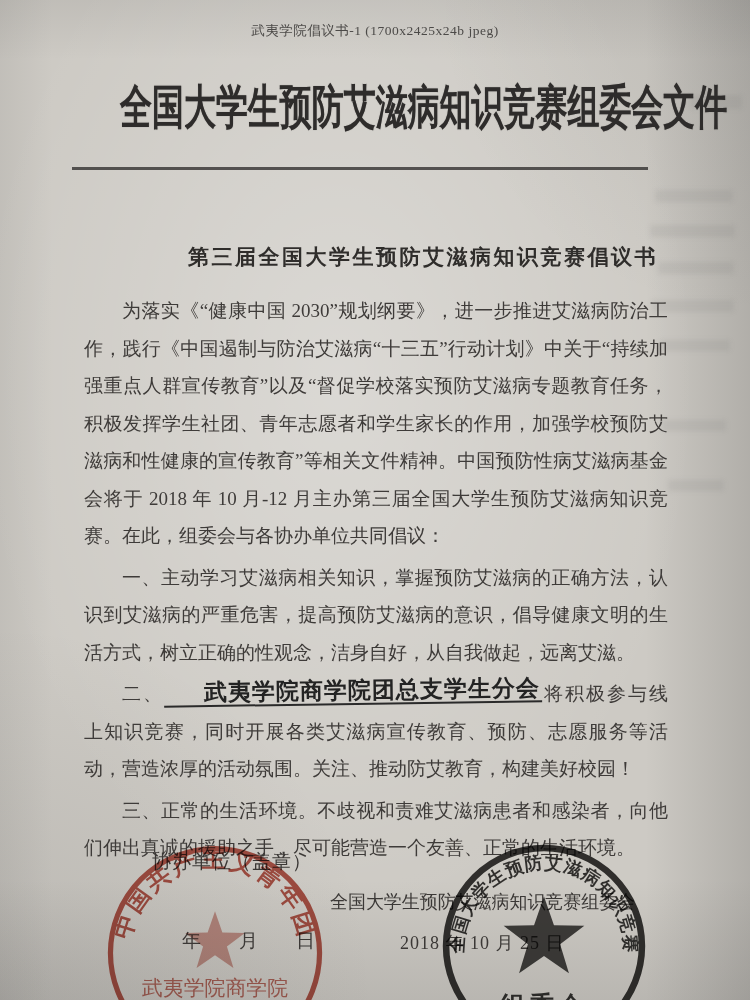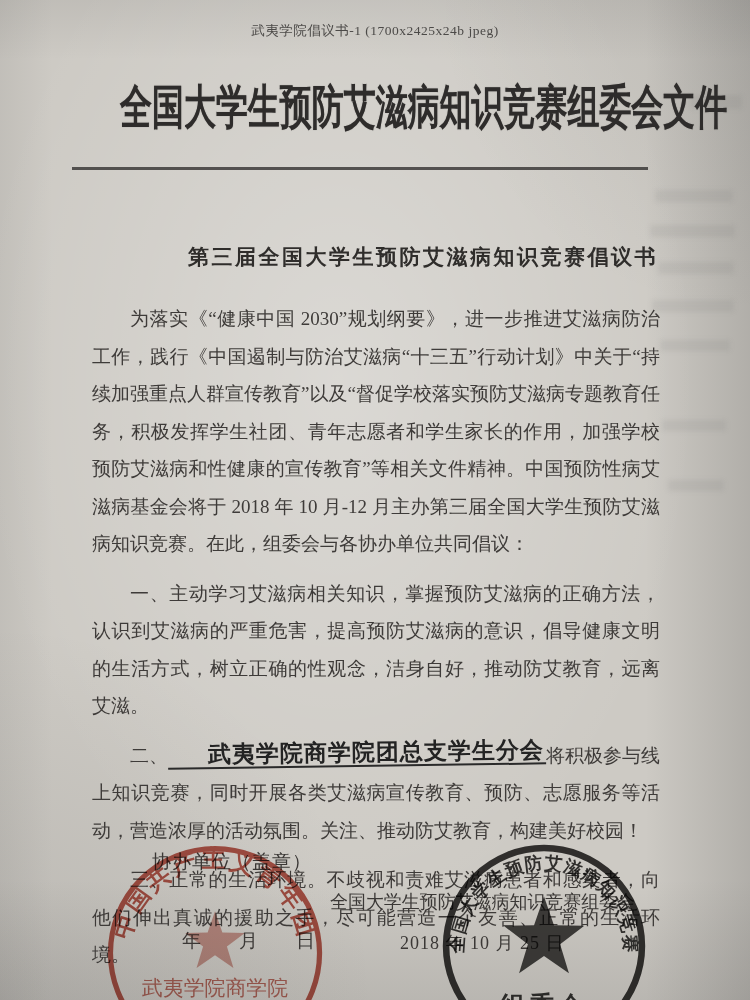--- a/index.html
+++ b/index.html
@@ -24,21 +24,21 @@
        letter-spacing:0px;text-shadow:0 0 1px rgba(46,44,43,.55);}
   .title-rule{position:absolute;top:167px;left:72px;width:576px;height:3px;
        background:#3c3a38;opacity:.85;}
   .doc-number{position:absolute;top:183px;left:380px;width:280px;text-align:center;
        font-size:17px;color:#35332f;letter-spacing:3px;}
   .doc-title{position:absolute;top:243px;left:0;width:750px;text-align:center;
        font-size:21px;font-weight:bold;color:#2f2d2b;letter-spacing:2.5px;margin-left:48px;}
   .body-text{position:absolute;top:288px;left:80px;width:592px;
        font-size:19px;line-height:37.5px;color:#3e3b39;text-align:justify;
        text-justify:inter-character;}
-  .body-text p{margin:12px;text-indent:2em;}
+  .body-text p{margin:4px;text-indent:2em;}
   .handwriting{font-family:cursive, sans-serif;font-size:23px;font-weight:600;
        color:#232323;border-bottom:2px solid #2a2a2a;letter-spacing:1px;
        display:inline-block;transform:rotate(-.8deg) translateY(-2px);
        line-height:1;padding:0 2px 1px 2px;white-space:nowrap;}
   .sig-left-label{position:absolute;top:849px;left:152px;font-size:19px;
        color:#3b3836;letter-spacing:1px;}
   .sig-left-date{position:absolute;top:928px;left:182px;font-size:19px;color:#3b3836;}
   .sig-right-org{position:absolute;top:889px;left:330px;width:330px;font-size:18.5px;
        color:#3b3836;white-space:nowrap;transform:scaleX(.97);transform-origin:left;}
   .sig-right-date{position:absolute;top:931px;left:400px;font-size:18px;color:#3b3836;
@@ -67,21 +67,21 @@
   <div class="caption">武夷学院倡议书-1 (1700x2425x24b jpeg)</div>
 
   <div class="big-title">全国大学生预防艾滋病知识竞赛组委会文件</div>
   <div class="title-rule"></div>
 
 
   <div class="doc-title">第三届全国大学生预防艾滋病知识竞赛倡议书</div>
 
   <div class="body-text">
     <p>为落实《“健康中国 2030”规划纲要》，进一步推进艾滋病防治工作，践行《中国遏制与防治艾滋病“十三五”行动计划》中关于“持续加强重点人群宣传教育”以及“督促学校落实预防艾滋病专题教育任务，积极发挥学生社团、青年志愿者和学生家长的作用，加强学校预防艾滋病和性健康的宣传教育”等相关文件精神。中国预防性病艾滋病基金会将于 2018 年 10 月-12 月主办第三届全国大学生预防艾滋病知识竞赛。在此，组委会与各协办单位共同倡议：</p>
-    <p>一、主动学习艾滋病相关知识，掌握预防艾滋病的正确方法，认识到艾滋病的严重危害，提高预防艾滋病的意识，倡导健康文明的生活方式，树立正确的性观念，洁身自好，推动防艾教育，远离艾滋。</p>
+    <p>一、主动学习艾滋病相关知识，掌握预防艾滋病的正确方法，认识到艾滋病的严重危害，提高预防艾滋病的意识，倡导健康文明的生活方式，树立正确的性观念，洁身自好，从自我做起，远离艾滋。</p>
     <p><span>二、</span><span class="handwriting">武夷学院商学院团总支学生分会</span><span>将积极参与线上知识竞赛，同时开展各类艾滋病宣传教育、预防、志愿服务等活动，营造浓厚的活动氛围。关注、推动防艾教育，构建美好校园！</span></p>
     <p>三、正常的生活环境。不歧视和责难艾滋病患者和感染者，向他们伸出真诚的援助之手，尽可能营造一个友善、正常的生活环境。</p>
   </div>
 
   <div class="sig-left-label">协办单位（盖章）</div>
   <div class="sig-left-date">年　　月　　日</div>
   <div class="sig-right-org">全国大学生预防艾滋病知识竞赛组委会</div>
   <div class="sig-right-date">2018 年 10 月 25 日</div>
 
   <svg class="stamp stamp-red" width="230" height="230" viewBox="0 0 220 220" color="#b53a2b">

